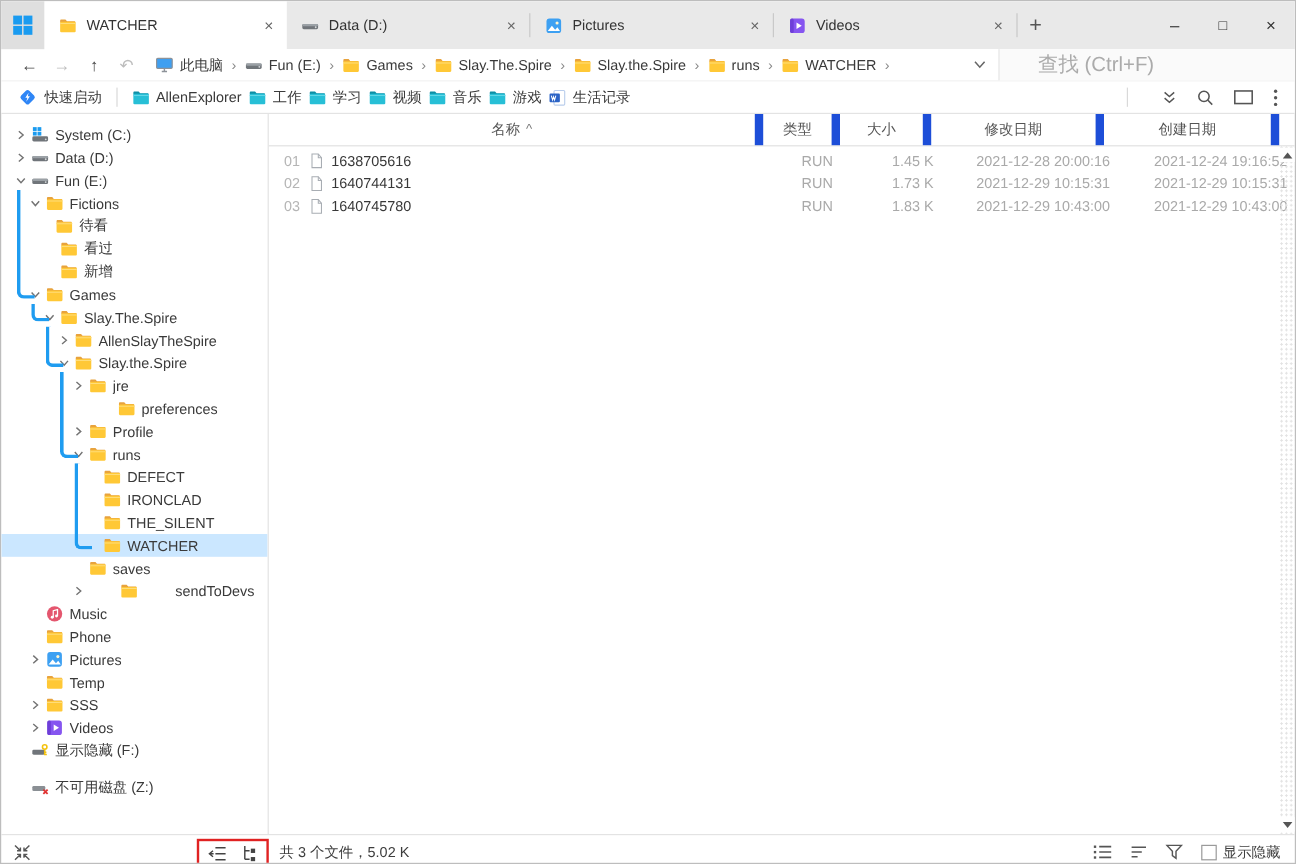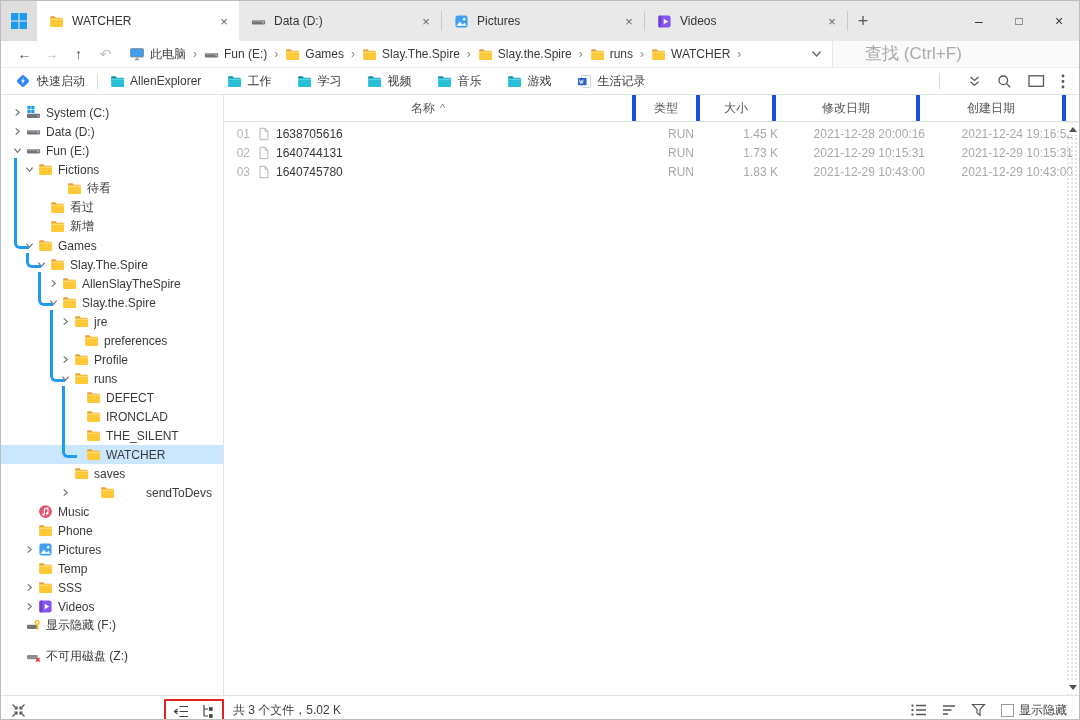--- a/index.html
+++ b/index.html
@@ -37,40 +37,40 @@
              display:flex;align-items:center;box-sizing:border-box;padding:0 8px 0 30px;}
   .searchbox input{border:0;background:transparent;outline:none;flex:1;font-size:17px;color:#555;
                    font-family:inherit;}
   .searchbox input::placeholder{color:#ababab;}
 
   
   .toolbar{height:26px;background:#fff;border-bottom:1px solid #e3e3e3;display:flex;align-items:center;}
   .ql{display:flex;align-items:center;padding-left:14px;}
   .ql .ic{margin-right:6px;}
   .tb-sep{width:1px;height:16px;background:#d9d9d9;margin:0 12px;}
-  .bookmarks{display:flex;align-items:center;gap:26px;}
+  .bookmarks{display:flex;align-items:center;gap:6px;}
   .bookmark{display:flex;align-items:center;}
   .bookmark .ic{margin-right:5px;}
   .tb-right{margin-left:auto;display:flex;align-items:center;gap:16px;padding-right:14px;}
 
   
   .main{height:600px;display:flex;}
   .sidebar{width:223px;border-right:1px solid #e3e3e3;position:relative;padding-top:8px;
            box-sizing:border-box;overflow:hidden;}
   .tree-row{height:19px;display:flex;align-items:center;position:relative;z-index:1;white-space:nowrap;}
   .tree-row.selected{background:#cbe7ff;}
   .tr-chev{width:17px;display:flex;align-items:center;justify-content:center;flex:none;}
   .tree-row .ic{margin-right:5px;}
   .tr-label{color:#3a3a3a;overflow:hidden;text-overflow:ellipsis;}
   .guide{position:absolute;border-left:3px solid #1f9cf0;border-bottom:3px solid #1f9cf0;
          border-bottom-left-radius:6px;z-index:2;pointer-events:none;}
 
   .filelist{flex:1;position:relative;}
   .lheader{height:26px;display:flex;align-items:stretch;border-bottom:1px solid #e2e2e2;color:#555;}
-  .hcell{display:flex;align-items:center;justify-content:center;border-right:4px solid #1d4ed8;
+  .hcell{display:flex;align-items:center;justify-content:center;border-right:7px solid #1d4ed8;
          box-sizing:border-box;}
   .sortmark{margin-left:5px;color:#777;font-size:11px;}
   .rows{padding-top:2px;}
   .frow{height:19px;display:flex;align-items:center;}
   .f-num{width:26px;text-align:right;color:#b5b5b5;flex:none;}
   .f-ic{width:26px;display:flex;justify-content:center;flex:none;}
   .f-name{flex:1;color:#383838;}
   .f-type{width:64px;text-align:center;color:#a9a9a9;flex:none;}
   .f-size{width:76px;text-align:right;padding-right:11px;box-sizing:border-box;color:#a9a9a9;flex:none;}
   .f-mod{width:144px;text-align:right;padding-right:8px;box-sizing:border-box;color:#a9a9a9;flex:none;}
@@ -442,21 +442,21 @@
           </span>
           <span class="ic ">
             <svg width="15" height="15" viewBox="0 0 16 16">
               <path d="M1.2 5V3.4c0-.6.4-1 1-1h3.7l1.4 1.6h6.5c.6 0 1 .4 1 1V5z" fill="#e8a33d"></path>
               <rect x="1.2" y="4.4" width="13.8" height="9.4" rx="1" fill="#ffc836"></rect>
               <path d="M1.2 5.4h13.8v.9H1.2z" fill="#ffdd7a"></path>
             </svg>
           </span>
           <span class="tr-label">Fictions</span>
         </div>
-        <div class="tree-row" style="padding-left: 49px;">
+        <div class="tree-row" style="padding-left: 28px;">
           <span class="tr-chev"></span>
           <span class="ic ">
             <svg width="15" height="15" viewBox="0 0 16 16">
               <path d="M1.2 5V3.4c0-.6.4-1 1-1h3.7l1.4 1.6h6.5c.6 0 1 .4 1 1V5z" fill="#e8a33d"></path>
               <rect x="1.2" y="4.4" width="13.8" height="9.4" rx="1" fill="#ffc836"></rect>
               <path d="M1.2 5.4h13.8v.9H1.2z" fill="#ffdd7a"></path>
             </svg>
           </span>
           <span class="tr-label">待看</span>
         </div>
@@ -550,21 +550,21 @@
           </span>
           <span class="ic ">
             <svg width="15" height="15" viewBox="0 0 16 16">
               <path d="M1.2 5V3.4c0-.6.4-1 1-1h3.7l1.4 1.6h6.5c.6 0 1 .4 1 1V5z" fill="#e8a33d"></path>
               <rect x="1.2" y="4.4" width="13.8" height="9.4" rx="1" fill="#ffc836"></rect>
               <path d="M1.2 5.4h13.8v.9H1.2z" fill="#ffdd7a"></path>
             </svg>
           </span>
           <span class="tr-label">jre</span>
         </div>
-        <div class="tree-row" style="padding-left: 24px; margin-left: 42px;">
+        <div class="tree-row" style="padding-left: 80px;">
           <span class="tr-chev"></span>
           <span class="ic ">
             <svg width="15" height="15" viewBox="0 0 16 16">
               <path d="M1.2 5V3.4c0-.6.4-1 1-1h3.7l1.4 1.6h6.5c.6 0 1 .4 1 1V5z" fill="#e8a33d"></path>
               <rect x="1.2" y="4.4" width="13.8" height="9.4" rx="1" fill="#ffc836"></rect>
               <path d="M1.2 5.4h13.8v.9H1.2z" fill="#ffdd7a"></path>
             </svg>
           </span>
           <span class="tr-label">preferences</span>
         </div>

